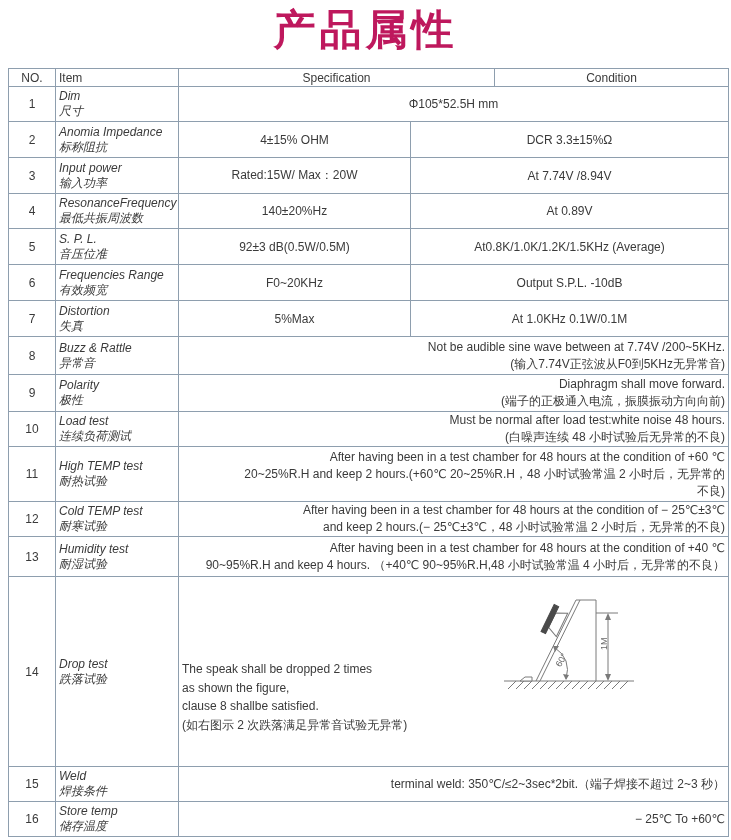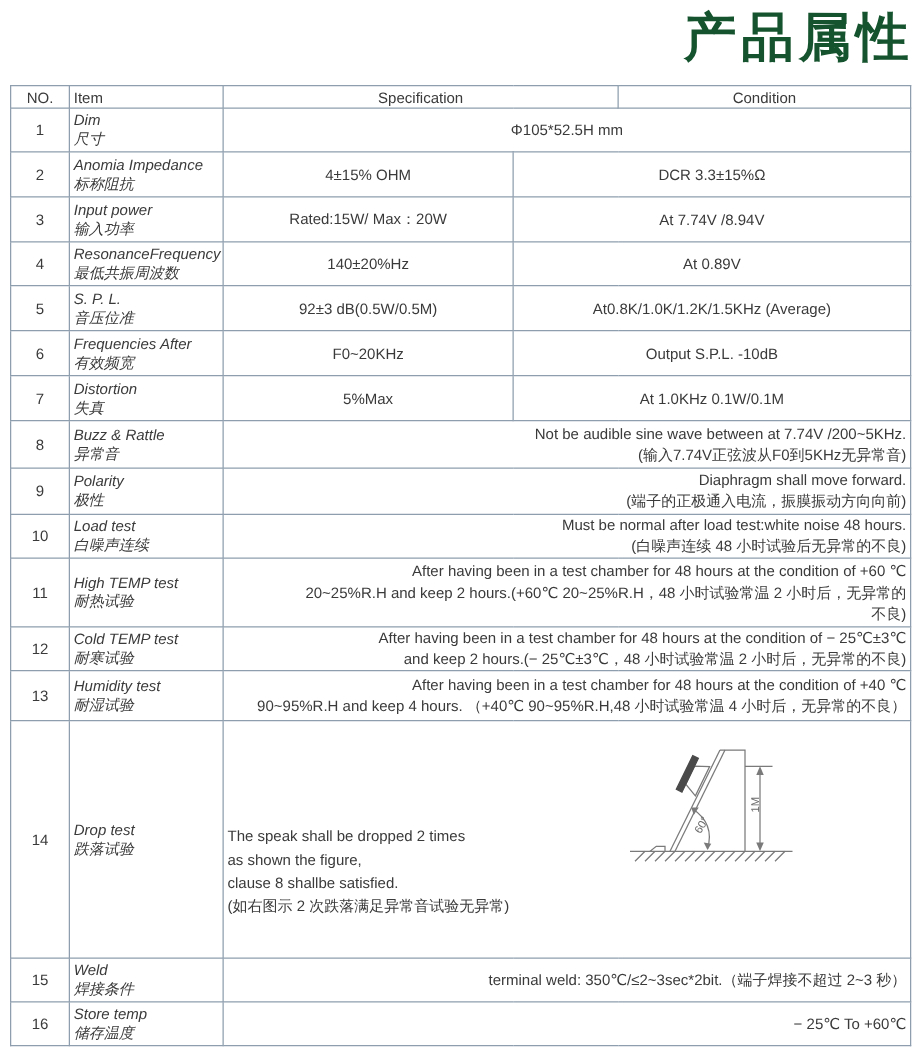--- a/index.html
+++ b/index.html
@@ -1,19 +1,19 @@
 <!DOCTYPE html>
 <html><head>
 <meta charset="utf-8">
 <style>
   html,body{margin:0;padding:0;background:#fff;}
   .page{position:relative;width:731px;height:840px;background:#fff;overflow:hidden;
         font-family:"Liberation Sans","DejaVu Sans",sans-serif;color:#3a3a3a;}
-  .title{position:absolute;top:2px;left:0;width:100%;margin:0;text-align:right;
-         font-size:42px;line-height:56px;font-weight:700;color:#14532d;letter-spacing:4px;}
+  .title{position:absolute;top:2px;left:0;width:100%;margin:0;text-align:center;
+         font-size:42px;line-height:56px;font-weight:700;color:#be185d;letter-spacing:4px;}
   table.spec{position:absolute;left:8px;top:68px;width:720px;border-collapse:collapse;
              table-layout:fixed;}
   table.spec td,table.spec th{border:1px solid #8e9eae;font-size:12px;font-weight:400;
              color:#3a3a3a;padding:0 3px;vertical-align:middle;overflow:hidden;}
   th.hno,th.hspec,th.hcond{text-align:center;}
   th.hitem{text-align:left;}
   td.no{text-align:center;}
   td.item{text-align:left;line-height:15px;font-style:italic;}
   td.ctr{text-align:center;}
   td.lft{text-align:right;line-height:17px;}
@@ -90,21 +90,21 @@
         <div>S. P. L.</div>
         <div>音压位准</div>
       </td>
       <td class="ctr">92±3 dB(0.5W/0.5M)</td>
       <td class="ctr" colspan="2">At0.8K/1.0K/1.2K/1.5KHz (Average)</td>
     </tr>
 
     <tr style="height:36px">
       <td class="no">6</td>
       <td class="item">
-        <div>Frequencies After</div>
+        <div>Frequencies Range</div>
         <div>有效频宽</div>
       </td>
       <td class="ctr">F0~20KHz</td>
       <td class="ctr" colspan="2">Output S.P.L. -10dB</td>
     </tr>
 
     <tr style="height:36px">
       <td class="no">7</td>
       <td class="item">
         <div>Distortion</div>
@@ -135,21 +135,21 @@
       <td class="lft" colspan="3">
         <div>Diaphragm shall move forward.</div>
         <div>(端子的正极通入电流，振膜振动方向向前)</div>
       </td>
     </tr>
 
     <tr style="height:34px">
       <td class="no">10</td>
       <td class="item">
         <div>Load test</div>
-        <div>白噪声连续</div>
+        <div>连续负荷测试</div>
       </td>
       <td class="lft" colspan="3">
         <div>Must be normal after load test:white noise 48 hours.</div>
         <div>(白噪声连续 48 小时试验后无异常的不良)</div>
       </td>
     </tr>
 
     <tr style="height:55px">
       <td class="no">11</td>
       <td class="item">

